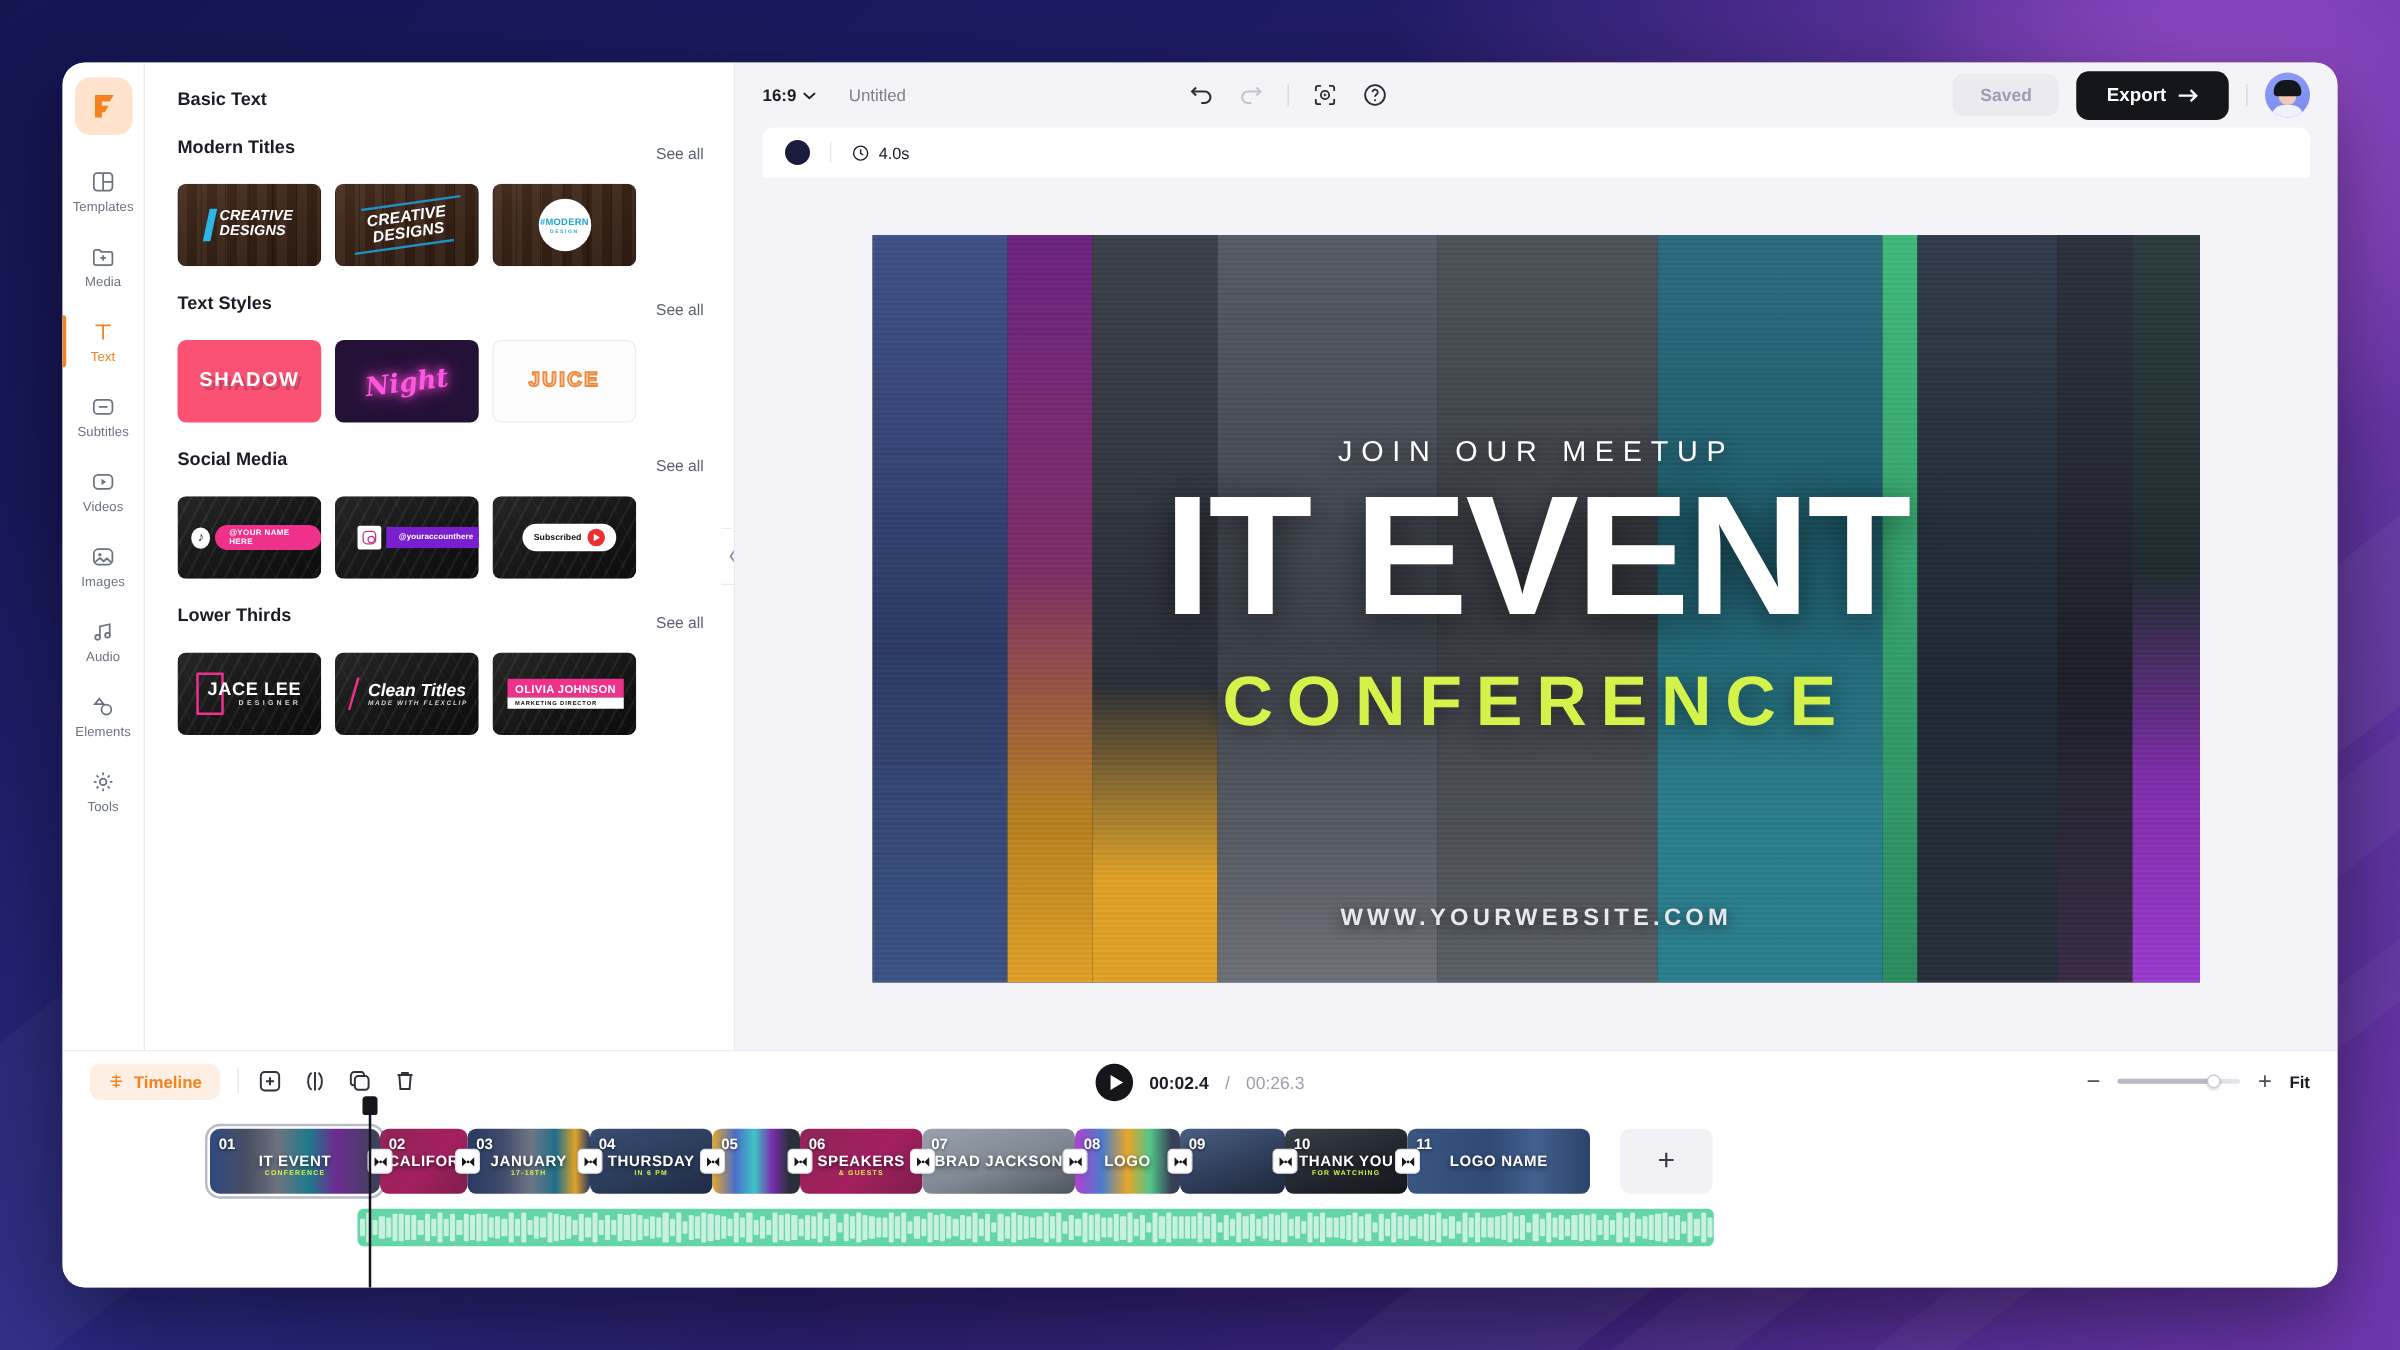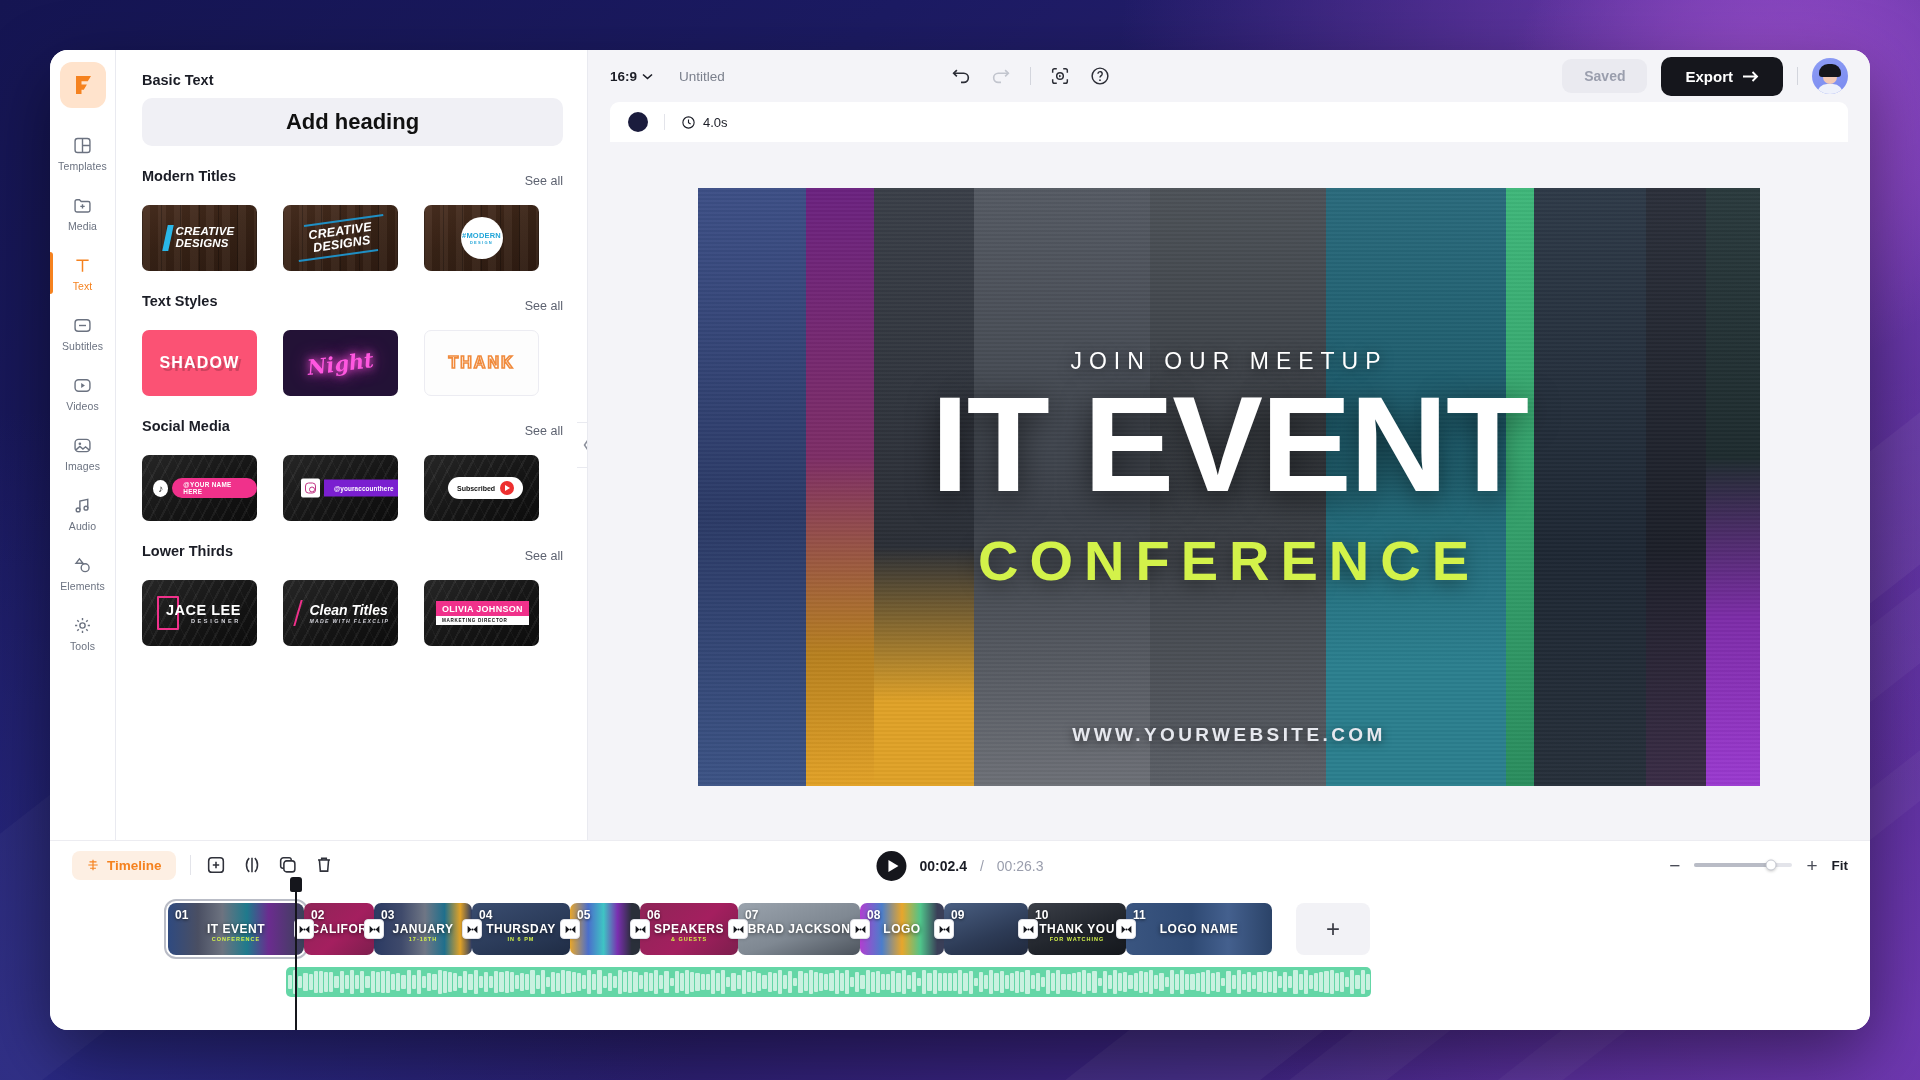--- a/index.html
+++ b/index.html
@@ -93,21 +93,21 @@
   }
   .chip-bg {
     background: #fff; padding: 4px 12px; border-radius: 5px;
     font-size: 15.5px; font-weight: 700; color: #111;
   }
   .chip-border {
     font-size: 15.5px; font-weight: 700; color: #fff;
     -webkit-text-stroke: 3px #111; paint-order: stroke fill;
   }
 
-  .thumbs { display: flex; gap: 26px; }
+  .thumbs { display: flex; gap: 11px; }
   .thumb {
     width: 115px; height: 66px; border-radius: 7px; overflow: hidden;
     position: relative; cursor: pointer; flex: 0 0 115px;
     background: #2b1a12;
   }
   
   .wood {
     background:
       repeating-linear-gradient(90deg, rgba(0,0,0,.25) 0 1px, rgba(255,255,255,0) 1px 19px),
       repeating-linear-gradient(90deg, rgba(255,255,255,.04) 0 8px, rgba(0,0,0,.07) 8px 16px),
@@ -458,21 +458,20 @@
         <svg viewBox="0 0 24 24" fill="none" stroke="currentColor" stroke-width="1.6">
             <circle cx="12" cy="12" r="3"></circle>
             <path d="M12 3.5v2.5M12 18v2.5M3.5 12h2.5M18 12h2.5M6 6l1.8 1.8M16.2 16.2L18 18M18 6l-1.8 1.8M7.8 16.2L6 18"></path>
           </svg>
         <span class="ri-label">Tools</span>
       </div>
     </div>
 
     <div id="panel">
       <div class="sec-title">Basic Text</div>
-      <div class="big-btn">Add heading</div>
 
       <div class="sec-head">
         <div class="sec-title">Modern Titles</div>
         <div class="see-all">See all</div>
       </div>
       <div class="thumbs">
         <div class="thumb wood">
           <div class="tc">
             <div class="cd-wrap">
               <div class="cd-bar"></div>
@@ -513,21 +512,21 @@
               <span>SHADOW</span>
             </div>
         </div>
         <div class="thumb t-night">
           <div class="tc">
               <span>Night</span>
             </div>
         </div>
         <div class="thumb t-juice">
           <div class="tc">
-              <span>THANK</span>
+              <span>JUICE</span>
             </div>
         </div>
       </div>
 
       <div class="sec-head">
         <div class="sec-title">Social Media</div>
         <div class="see-all">See all</div>
       </div>
       <div class="thumbs">
         <div class="thumb sand">

